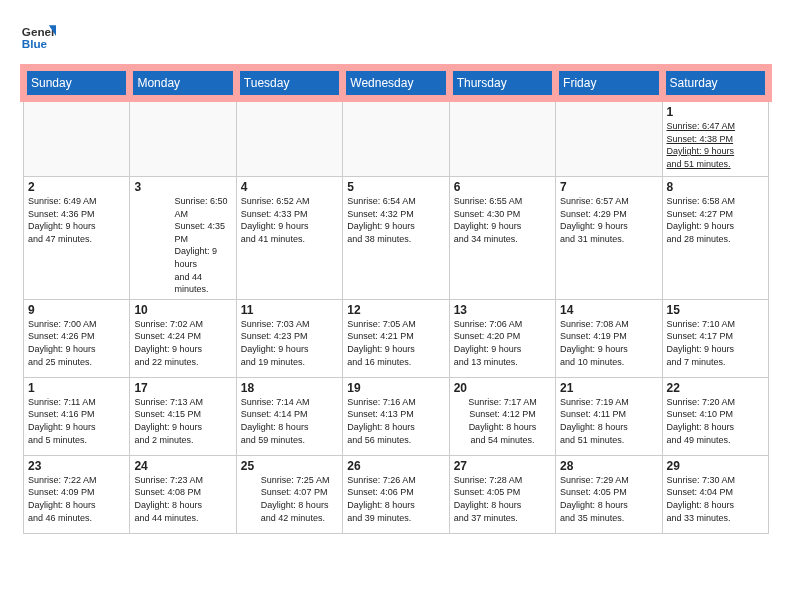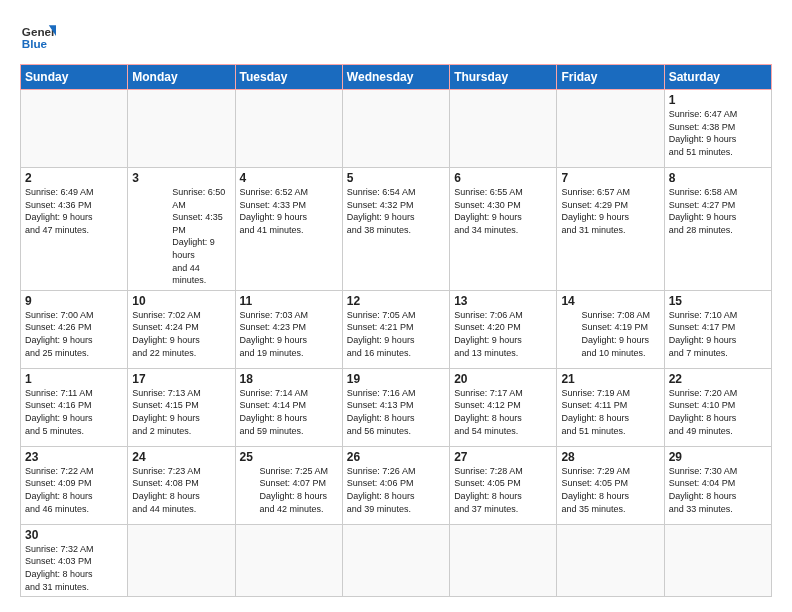--- a/index.html
+++ b/index.html
@@ -44,24 +44,24 @@
     }
     .calendar {
       width: 100%;
       border-collapse: collapse;
       table-layout: fixed;
     }
     .calendar th {
       background: #1a6bbf;
       color: #fff;
       font-size: 12px;
-      font-weight: bold;
+      font-weight: normal;
       padding: 5px 4px;
       text-align: left;
-      border: 1px solid #fca5a5;
+      border: 7px solid #fca5a5;
     }
     .calendar td {
       border: 1px solid #ccc;
       vertical-align: top;
       padding: 3px 4px;
       font-size: 9.5px;
       color: #222;
       height: 78px;
       width: 14.28%;
     }
@@ -116,21 +116,21 @@
     <tbody id="calendar-body">
     <tr>
           <td class="empty"></td>
           <td class="empty"></td>
           <td class="empty"></td>
           <td class="empty"></td>
           <td class="empty"></td>
           <td class="empty"></td>
           <td>
             <span class="day-num">1</span>
-            <div class="day-info" style="white-space: pre-line;">Sunrise: 6:47 AM
+            <div class="day-info" style="white-space: pre-line; text-decoration: underline;">Sunrise: 6:47 AM
 Sunset: 4:38 PM
 Daylight: 9 hours
 and 51 minutes.</div>
           </td>
         </tr>
         <tr>
           <td>
             <span class="day-num">2</span>
             <div class="day-info" style="white-space: pre-line;">Sunrise: 6:49 AM
 Sunset: 4:36 PM
@@ -211,21 +211,21 @@
           </td>
           <td>
             <span class="day-num">13</span>
             <div class="day-info" style="white-space: pre-line;">Sunrise: 7:06 AM
 Sunset: 4:20 PM
 Daylight: 9 hours
 and 13 minutes.</div>
           </td>
           <td>
             <span class="day-num">14</span>
-            <div class="day-info" style="white-space: pre-line; margin-left: 20px;">Sunrise: 7:08 AM
+            <div class="day-info" style="white-space: pre-line;">Sunrise: 7:08 AM
 Sunset: 4:19 PM
 Daylight: 9 hours
 and 10 minutes.</div>
           </td>
           <td>
             <span class="day-num">15</span>
             <div class="day-info" style="white-space: pre-line;">Sunrise: 7:10 AM
 Sunset: 4:17 PM
 Daylight: 9 hours
 and 7 minutes.</div>
@@ -255,21 +255,21 @@
           </td>
           <td>
             <span class="day-num">19</span>
             <div class="day-info" style="white-space: pre-line;">Sunrise: 7:16 AM
 Sunset: 4:13 PM
 Daylight: 8 hours
 and 56 minutes.</div>
           </td>
           <td>
             <span class="day-num">20</span>
-            <div class="day-info" style="white-space: pre-line;">Sunrise: 7:17 AM
+            <div class="day-info" style="white-space: pre-line; text-align: center;">Sunrise: 7:17 AM
 Sunset: 4:12 PM
 Daylight: 8 hours
 and 54 minutes.</div>
           </td>
           <td>
             <span class="day-num">21</span>
             <div class="day-info" style="white-space: pre-line;">Sunrise: 7:19 AM
 Sunset: 4:11 PM
 Daylight: 8 hours
 and 51 minutes.</div>
@@ -325,31 +325,16 @@
 Daylight: 8 hours
 and 35 minutes.</div>
           </td>
           <td>
             <span class="day-num">29</span>
             <div class="day-info" style="white-space: pre-line;">Sunrise: 7:30 AM
 Sunset: 4:04 PM
 Daylight: 8 hours
 and 33 minutes.</div>
           </td>
-        </tr>
-        <tr class="last-row">
-          <td>
-            <span class="day-num">30</span>
-            <div class="day-info" style="white-space: pre-line;">Sunrise: 7:32 AM
-Sunset: 4:03 PM
-Daylight: 8 hours
-and 31 minutes.</div>
-          </td>
-          <td class="empty"></td>
-          <td class="empty"></td>
-          <td class="empty"></td>
-          <td class="empty"></td>
-          <td class="empty"></td>
-          <td class="empty"></td>
         </tr>
       </tbody>
   </table>
 </div>
 
 </body></html>

